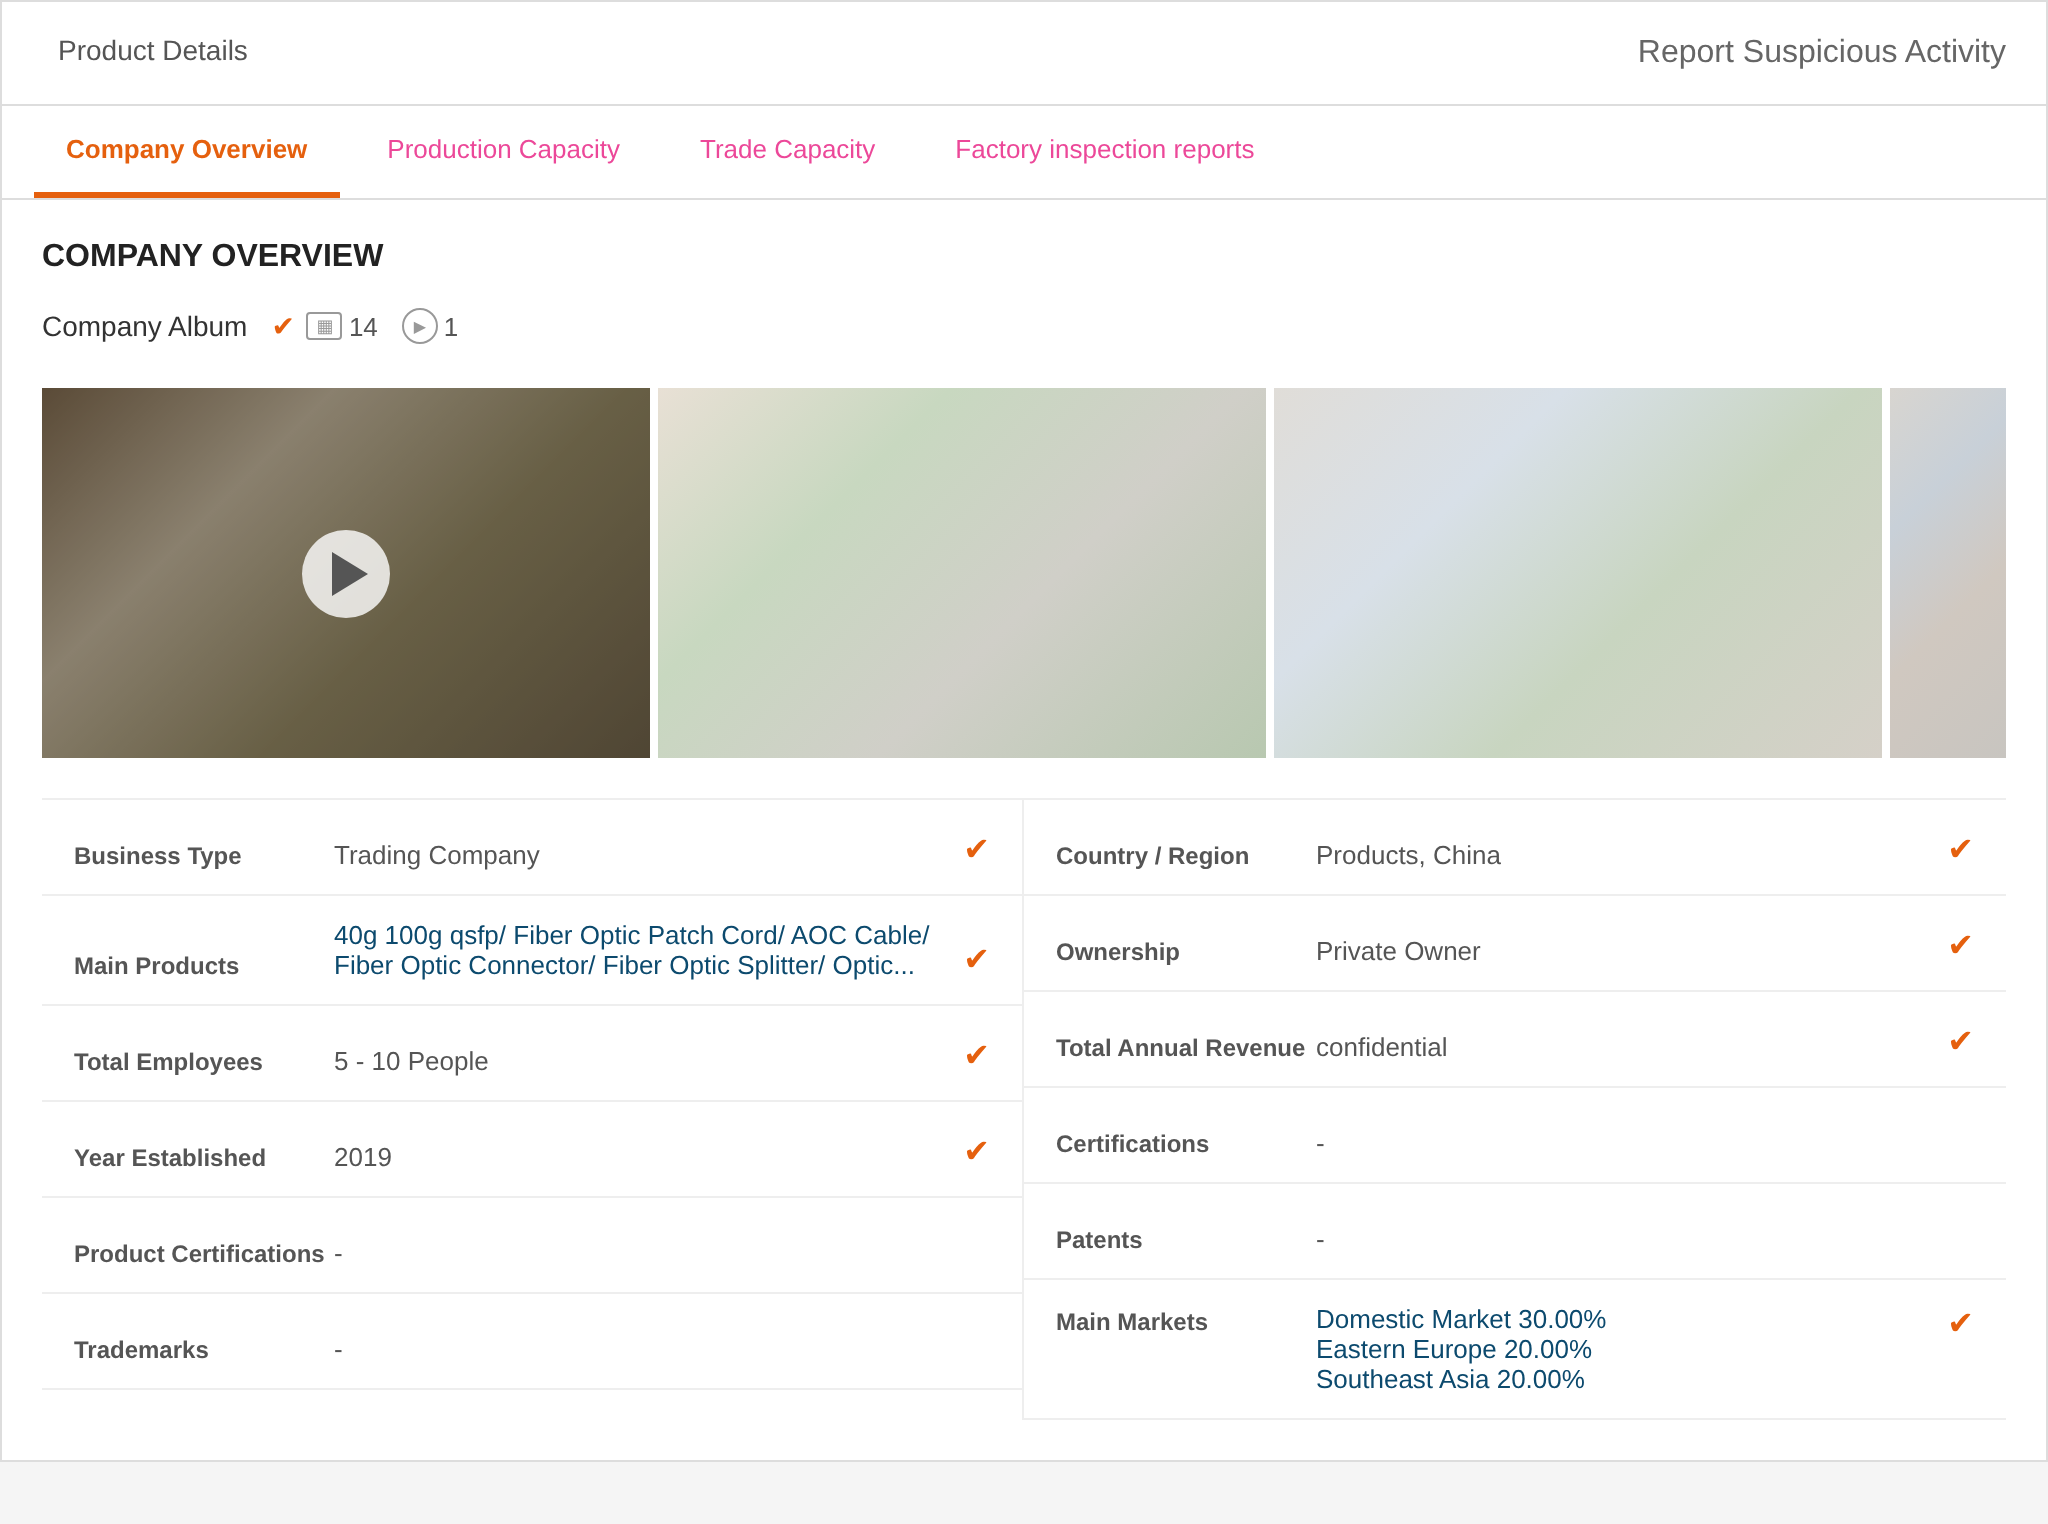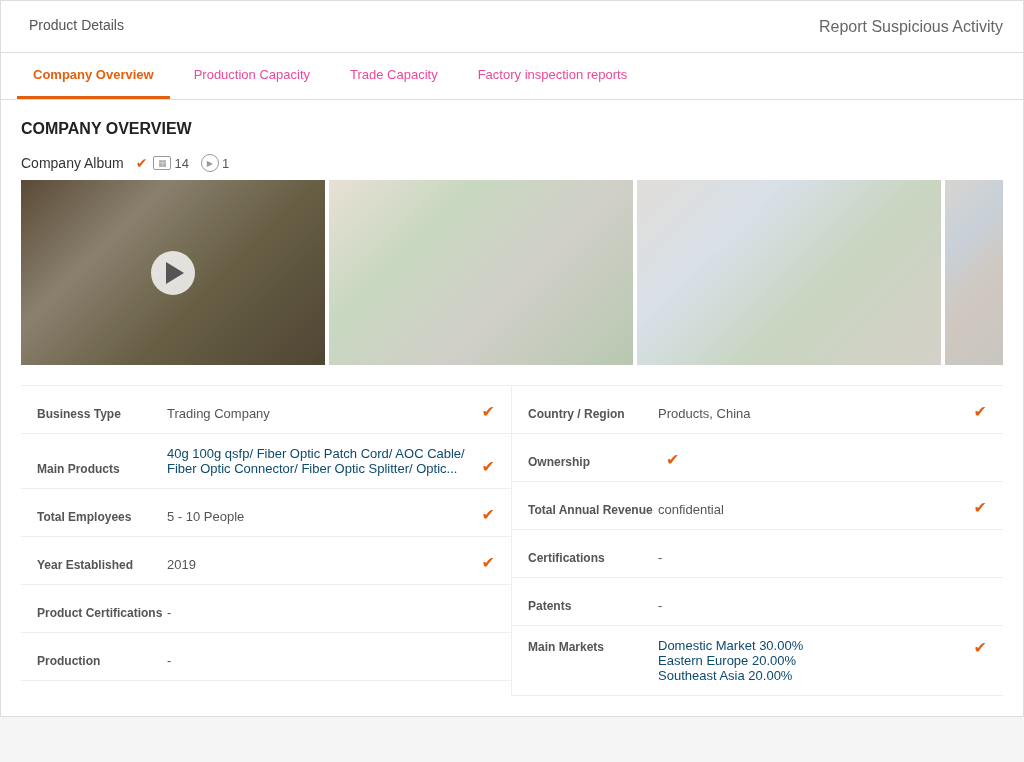--- a/index.html
+++ b/index.html
@@ -16,21 +16,21 @@
     
     .sub-tabs { display: flex; border-bottom: 1px solid #ddd; padding: 0 16px; }
     .sub-tab { padding: 14px 16px; cursor: pointer; font-size: 13px; color: #ec4899; border-bottom: 3px solid transparent; margin-right: 8px; }
     .sub-tab.active { color: #e5600e; border-bottom: 3px solid #e5600e; font-weight: 600; }
 
     
     .main-content { padding: 20px 20px; }
     .section-title { font-size: 16px; font-weight: 700; color: #222; text-transform: uppercase; margin-bottom: 16px; }
 
     
-    .album-row { display: flex; align-items: center; margin-bottom: 8px; gap: 6px; }
+    .album-row { display: flex; align-items: center; margin-bottom: 22px; gap: 6px; }
     .album-label { font-size: 14px; color: #333; font-weight: 500; margin-right: 6px; }
     .album-check { color: #e5600e; font-size: 14px; }
     .album-count { display: flex; align-items: center; gap: 3px; font-size: 13px; color: #555; }
     .album-count-icon { width: 18px; height: 14px; border: 1.5px solid #999; border-radius: 2px; display: inline-flex; align-items: center; justify-content: center; font-size: 9px; color: #999; }
     .album-video-icon { width: 18px; height: 18px; border: 1.5px solid #999; border-radius: 50%; display: inline-flex; align-items: center; justify-content: center; font-size: 8px; color: #999; }
 
     
     .gallery { display: flex; gap: 4px; margin-bottom: 20px; height: 185px; overflow: hidden; }
     .gallery-item { flex: 1; background: #888; overflow: hidden; position: relative; cursor: pointer; }
     .play-btn { position: absolute; top: 50%; left: 50%; transform: translate(-50%, -50%); width: 44px; height: 44px; background: rgba(255,255,255,0.8); border-radius: 50%; display: flex; align-items: center; justify-content: center; }
@@ -145,35 +145,36 @@
           <span class="info-value">2019</span>
           <span class="info-check">✔</span>
         </div>
 
         <div class="info-row">
           <span class="info-label">Product Certifications</span>
           <span class="info-value info-dash">-</span>
         </div>
 
         <div class="info-row">
-          <span class="info-label">Production</span>
+          <span class="info-label">Trademarks</span>
           <span class="info-value info-dash">-</span>
         </div>
       </div>
 
       <div class="info-col">
 
         <div class="info-row">
           <span class="info-label">Country / Region</span>
           <span class="info-value">Products, China</span>
           <span class="info-check">✔</span>
         </div>
 
         <div class="info-row">
           <span class="info-label">Ownership</span>
+          <span class="info-value">Private Owner</span>
           <span class="info-check">✔</span>
         </div>
 
         <div class="info-row">
           <span class="info-label">Total Annual Revenue</span>
           <span class="info-value">confidential</span>
           <span class="info-check">✔</span>
         </div>
 
         <div class="info-row">

